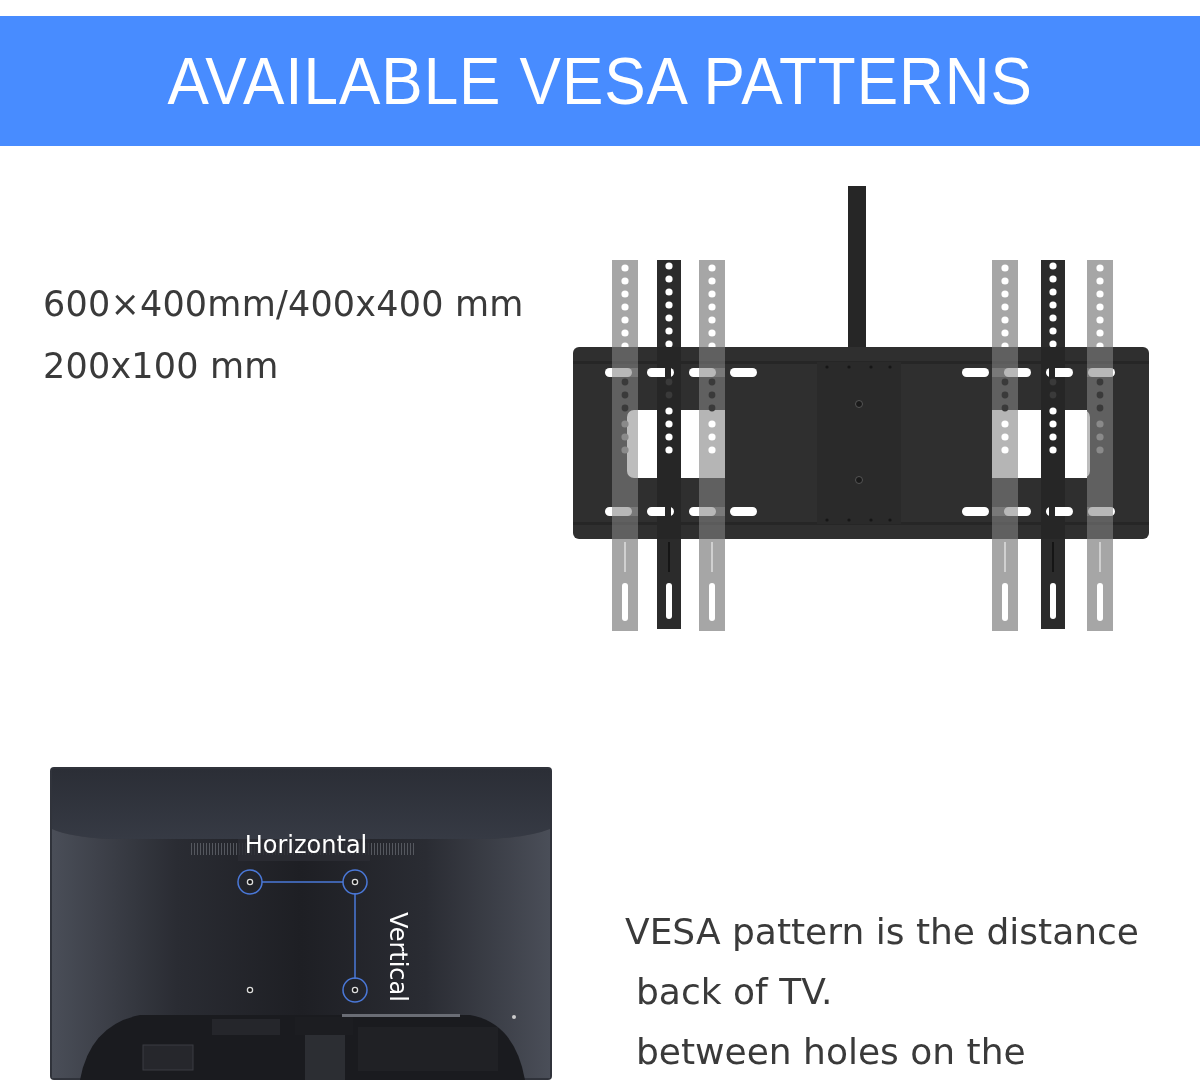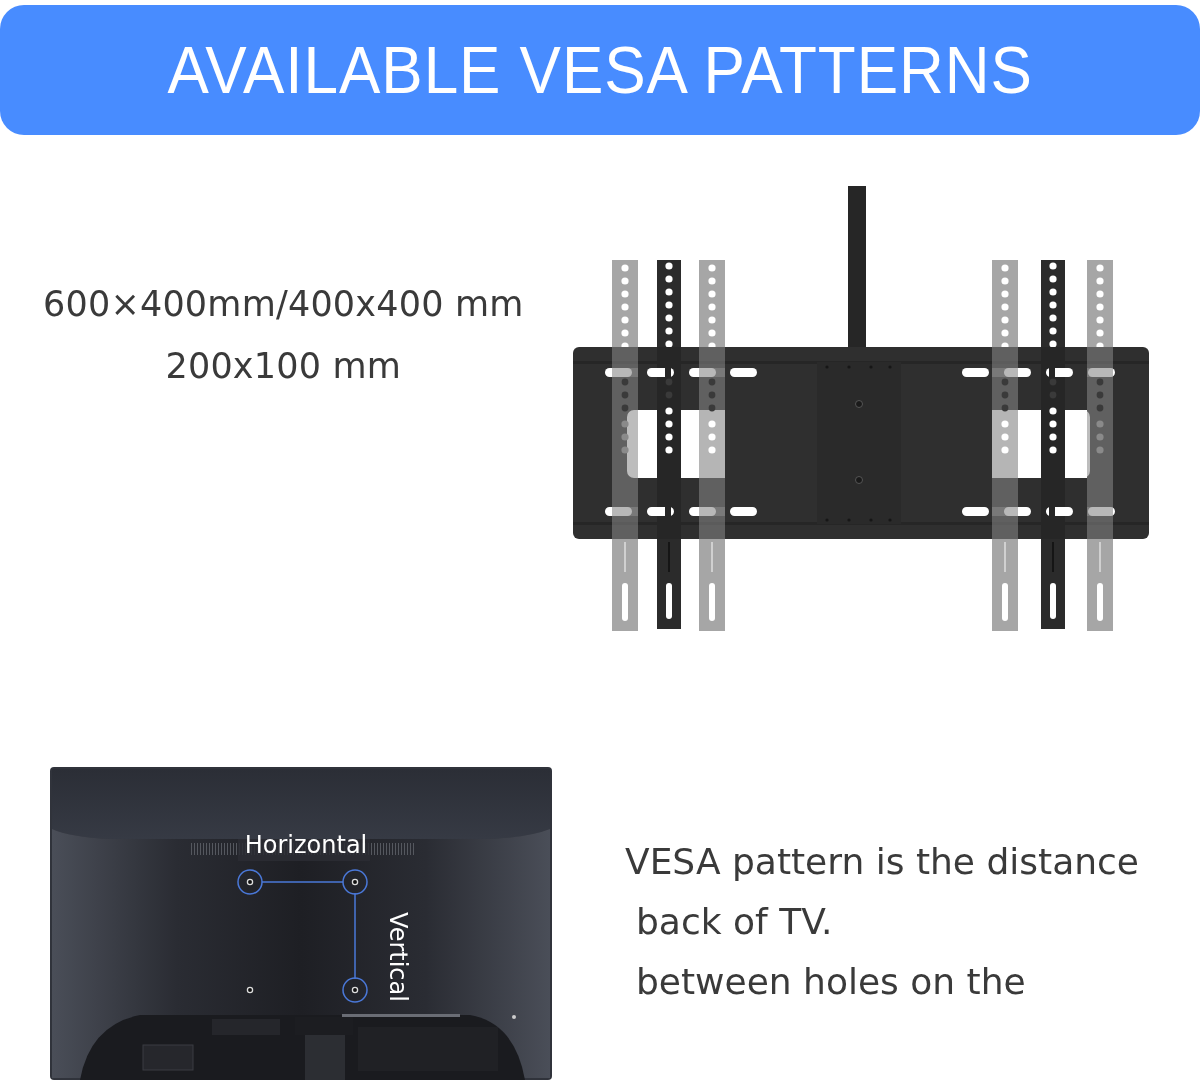--- a/index.html
+++ b/index.html
@@ -1,23 +1,23 @@
 <!DOCTYPE html>
 <html><head>
   <meta charset="utf-8">
   <style>
     html, body { margin: 0; padding: 0; }
     body { width: 1200px; height: 1082px; background: #ffffff; position: relative; overflow: hidden; font-family: "DejaVu Sans", sans-serif; }
-    .banner { position: absolute; left: 0; top: 5px; width: 1200px; height: 130px; background: #488cff; display: flex; align-items: center; justify-content: center; border-radius: 24px; }
+    .banner { position: absolute; left: 0; top: 16px; width: 1200px; height: 130px; background: #488cff; display: flex; align-items: center; justify-content: center; }
     .banner-title { color: #ffffff; font-family: "Liberation Sans", sans-serif; font-size: 66px; letter-spacing: 1px; transform: scaleX(0.94); white-space: nowrap; }
-    .patterns { position: absolute; left: 43px; top: 280px; text-align: center; }
+    .patterns { position: absolute; left: 43px; top: 280px; }
     .pattern-line { font-family: "DejaVu Sans", sans-serif; font-size: 35px; color: #3a3a3a; height: 62px; line-height: 48px; white-space: nowrap; letter-spacing: 0.2px; }
     .mount { position: absolute; left: 570px; top: 180px; width: 600px; height: 460px; }
     .monitor { position: absolute; left: 50px; top: 767px; width: 502px; height: 267px; }
-    .explain { position: absolute; left: 625px; top: 832px; font-family: "DejaVu Sans", sans-serif; font-size: 36px; color: #3a3a3a; line-height: 60px; }
+    .explain { position: absolute; left: 625px; top: 902px; font-family: "DejaVu Sans", sans-serif; font-size: 36px; color: #3a3a3a; line-height: 60px; }
     .explain div { white-space: nowrap; }
     .explain .indent { padding-left: 11px; }
     .tv-label { fill: #ffffff; font-family: "DejaVu Sans", sans-serif; font-size: 24px; }
   </style>
 </head>
 <body>
 
 <div class="banner">
   <div class="banner-title">AVAILABLE VESA PATTERNS</div>
 </div>

